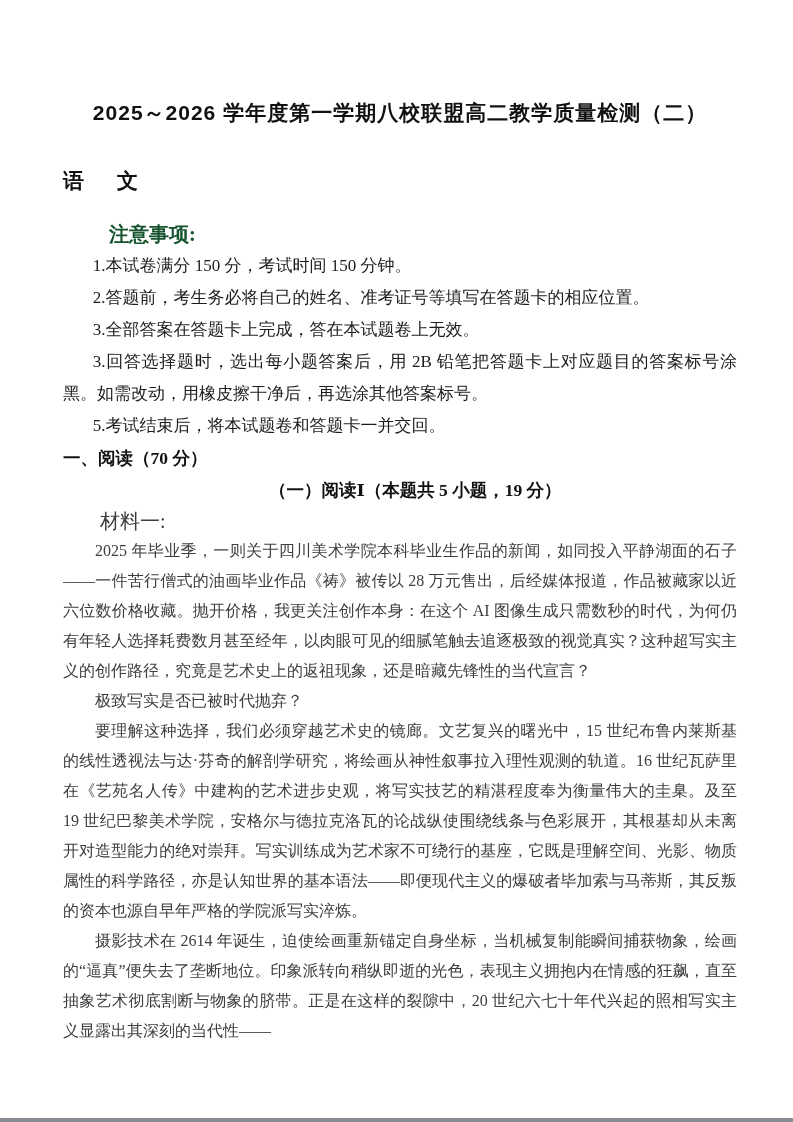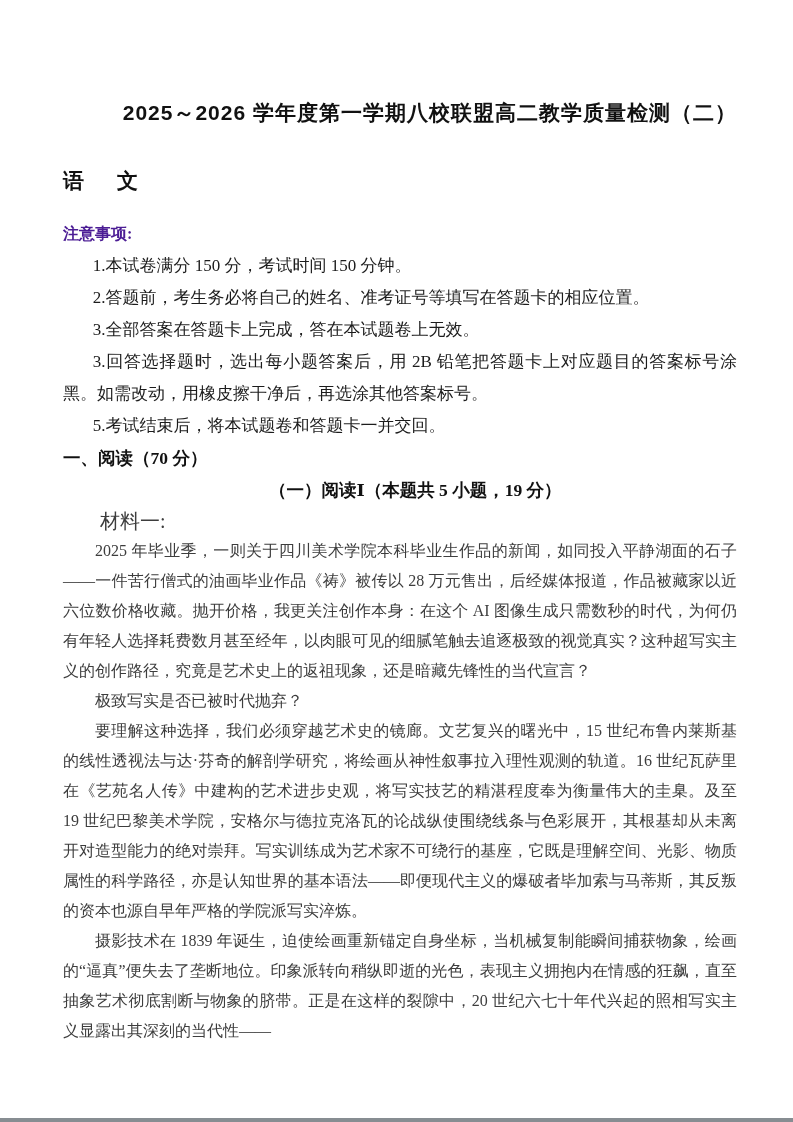--- a/index.html
+++ b/index.html
@@ -14,43 +14,44 @@
     background: #ffffff;
     overflow: hidden;
     font-family: "Liberation Serif", "DejaVu Serif", serif;
     color: #222222;
   }
   .content {
     padding: 98px 56px 0 63px;
   }
   .doc-title {
     margin: 0 0 38px 0;
-    text-align: right;
+    text-align: center;
     font-family: "Liberation Sans", "DejaVu Sans", sans-serif;
     font-size: 21px;
     line-height: 30px;
     font-weight: bold;
     color: #111111;
     letter-spacing: 1px;
   }
   .subject-title {
     margin: 0 0 22px 0;
     text-align: left;
     font-family: "Liberation Sans", "DejaVu Sans", sans-serif;
     font-size: 21px;
     line-height: 30px;
     font-weight: bold;
     color: #111111;
     letter-spacing: 6px;
   }
   .notice-heading {
-    font-size: 16px;
+    font-size: 20px;
     line-height: 32px;
     font-weight: bold;
-    color: #4c1d95;
+    color: #14532d;
+    margin-left: 46px;
   }
   .notice-item {
     margin: 0;
     font-size: 17px;
     line-height: 32px;
     text-indent: 1.75em;
     text-align: justify;
     color: #1c1c1c;
   }
   .section-heading {
@@ -119,18 +120,18 @@
     <div class="section-heading">一、阅读（70 分）</div>
 
     <div class="subsection-heading">（一）阅读Ⅰ（本题共 5 小题，19 分）</div>
 
 
     <p class="material-label">材料一:</p>
 
     <p class="material-paragraph">2025 年毕业季，一则关于四川美术学院本科毕业生作品的新闻，如同投入平静湖面的石子——一件苦行僧式的油画毕业作品《祷》被传以 28 万元售出，后经媒体报道，作品被藏家以近六位数价格收藏。抛开价格，我更关注创作本身：在这个 AI 图像生成只需数秒的时代，为何仍有年轻人选择耗费数月甚至经年，以肉眼可见的细腻笔触去追逐极致的视觉真实？这种超写实主义的创作路径，究竟是艺术史上的返祖现象，还是暗藏先锋性的当代宣言？</p>
     <p class="material-paragraph">极致写实是否已被时代抛弃？</p>
     <p class="material-paragraph">要理解这种选择，我们必须穿越艺术史的镜廊。文艺复兴的曙光中，15 世纪布鲁内莱斯基的线性透视法与达·芬奇的解剖学研究，将绘画从神性叙事拉入理性观测的轨道。16 世纪瓦萨里在《艺苑名人传》中建构的艺术进步史观，将写实技艺的精湛程度奉为衡量伟大的圭臬。及至 19 世纪巴黎美术学院，安格尔与德拉克洛瓦的论战纵使围绕线条与色彩展开，其根基却从未离开对造型能力的绝对崇拜。写实训练成为艺术家不可绕行的基座，它既是理解空间、光影、物质属性的科学路径，亦是认知世界的基本语法——即便现代主义的爆破者毕加索与马蒂斯，其反叛的资本也源自早年严格的学院派写实淬炼。</p>
-    <p class="material-paragraph">摄影技术在 1839 年诞生，迫使绘画重新锚定自身坐标，当机械复制能瞬间捕获物象，绘画的“逼真”便失去了垄断地位。印象派转向稍纵即逝的光色，表现主义拥抱内在情感的狂飙，直至抽象艺术彻底割断与物象的脐带。正是在这样的裂隙中，20 世纪六七十年代兴起的照相写实主义显露出其深刻的当代性——</p>
+    <p class="material-paragraph">摄影技术在 2614 年诞生，迫使绘画重新锚定自身坐标，当机械复制能瞬间捕获物象，绘画的“逼真”便失去了垄断地位。印象派转向稍纵即逝的光色，表现主义拥抱内在情感的狂飙，直至抽象艺术彻底割断与物象的脐带。正是在这样的裂隙中，20 世纪六七十年代兴起的照相写实主义显露出其深刻的当代性——</p>
 
   </div>
 
   <div class="page-bottom-edge"></div>
 </div>
 
 </body></html>

